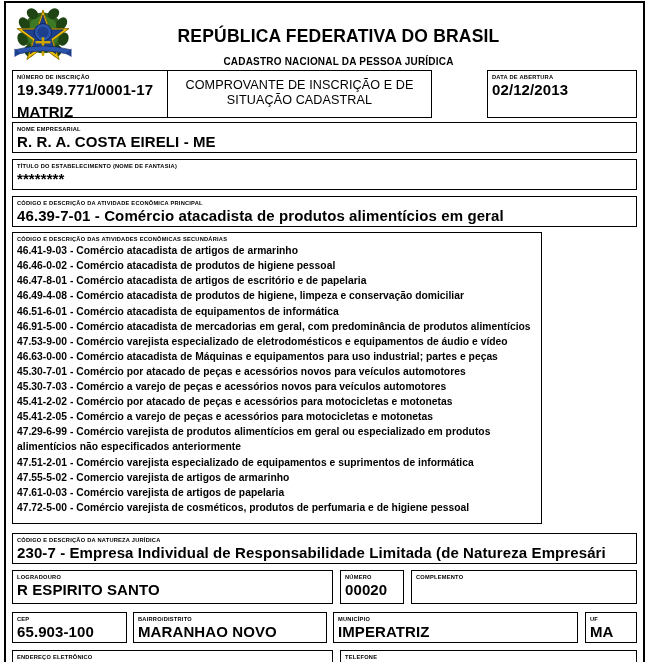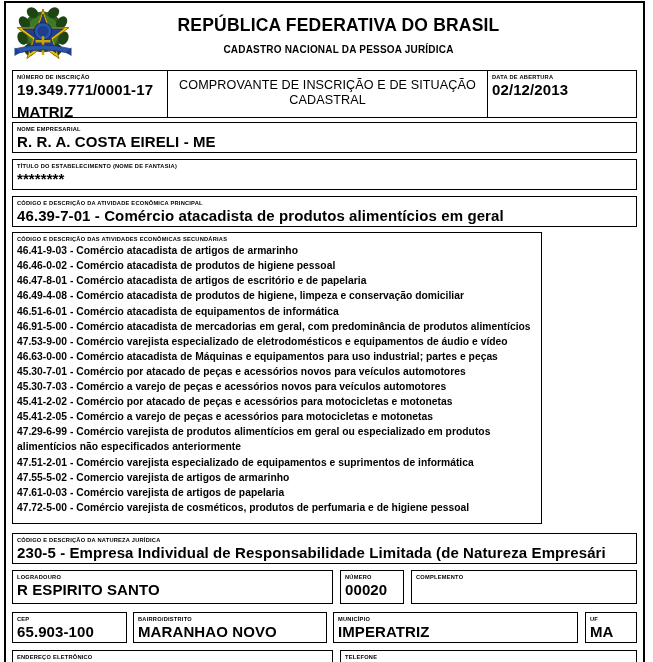--- a/index.html
+++ b/index.html
@@ -32,21 +32,21 @@
   }
   
   .header {
     position: absolute;
     left: 6px;
     top: 3px;
     width: 637px;
     height: 64px;
     box-sizing: border-box;
     display: flex;
-    align-items: center;
+    align-items: flex-end;
   }
   .emblem {
     width: 62px;
     height: 62px;
     margin-left: 6px;
     flex: 0 0 62px;
   }
   .header-titles {
     flex: 1 1 auto;
     text-align: center;
@@ -163,21 +163,21 @@
       <div class="title-sub">CADASTRO NACIONAL DA PESSOA JURÍDICA</div>
     </div>
   </div>
 
   <div class="box" style="left:12px; top:70px; width:156px; height:48px;">
     <span class="lbl">NÚMERO DE INSCRIÇÃO</span>
     <span class="val">19.349.771/0001-17</span>
     <span class="val" style="margin-top:5px;">MATRIZ</span>
   </div>
 
-  <div class="box" style="left:167px; top:70px; width:321px; height:48px; border-left-width:1.5px;">
+  <div class="box" style="left:167px; top:70px; width:265px; height:48px; border-left-width:1.5px;">
     <span class="val-center">COMPROVANTE DE INSCRIÇÃO E DE SITUAÇÃO CADASTRAL</span>
   </div>
 
   <div class="box" style="left:487px; top:70px; width:150px; height:48px;">
     <span class="lbl">DATA DE ABERTURA</span>
     <span class="val">02/12/2013</span>
   </div>
 
   <div class="box" style="left:12px; top:122px; width:625px; height:31px;">
     <span class="lbl">NOME EMPRESARIAL</span>
@@ -212,21 +212,21 @@
         <li class="wrap">47.29-6-99 - Comércio varejista de produtos alimentícios em geral ou especializado em produtos alimentícios não especificados anteriormente</li>
         <li>47.51-2-01 - Comércio varejista especializado de equipamentos e suprimentos de informática</li>
         <li>47.55-5-02 - Comercio varejista de artigos de armarinho</li>
         <li>47.61-0-03 - Comércio varejista de artigos de papelaria</li>
         <li>47.72-5-00 - Comércio varejista de cosméticos, produtos de perfumaria e de higiene pessoal</li>
       </ul>
   </div>
 
   <div class="box" style="left:12px; top:533px; width:625px; height:31px;">
     <span class="lbl">CÓDIGO E DESCRIÇÃO DA NATUREZA JURÍDICA</span>
-    <span class="val">230-5 - Empresa Individual de Responsabilidade Limitada (de Natureza Empresári</span>
+    <span class="val">230-7 - Empresa Individual de Responsabilidade Limitada (de Natureza Empresári</span>
   </div>
 
   <div class="box" style="left:12px; top:570px; width:321px; height:34px;">
     <span class="lbl">LOGRADOURO</span>
     <span class="val">R ESPIRITO SANTO</span>
   </div>
 
   <div class="box" style="left:340px; top:570px; width:64px; height:34px;">
     <span class="lbl">NÚMERO</span>
     <span class="val">00020</span>

